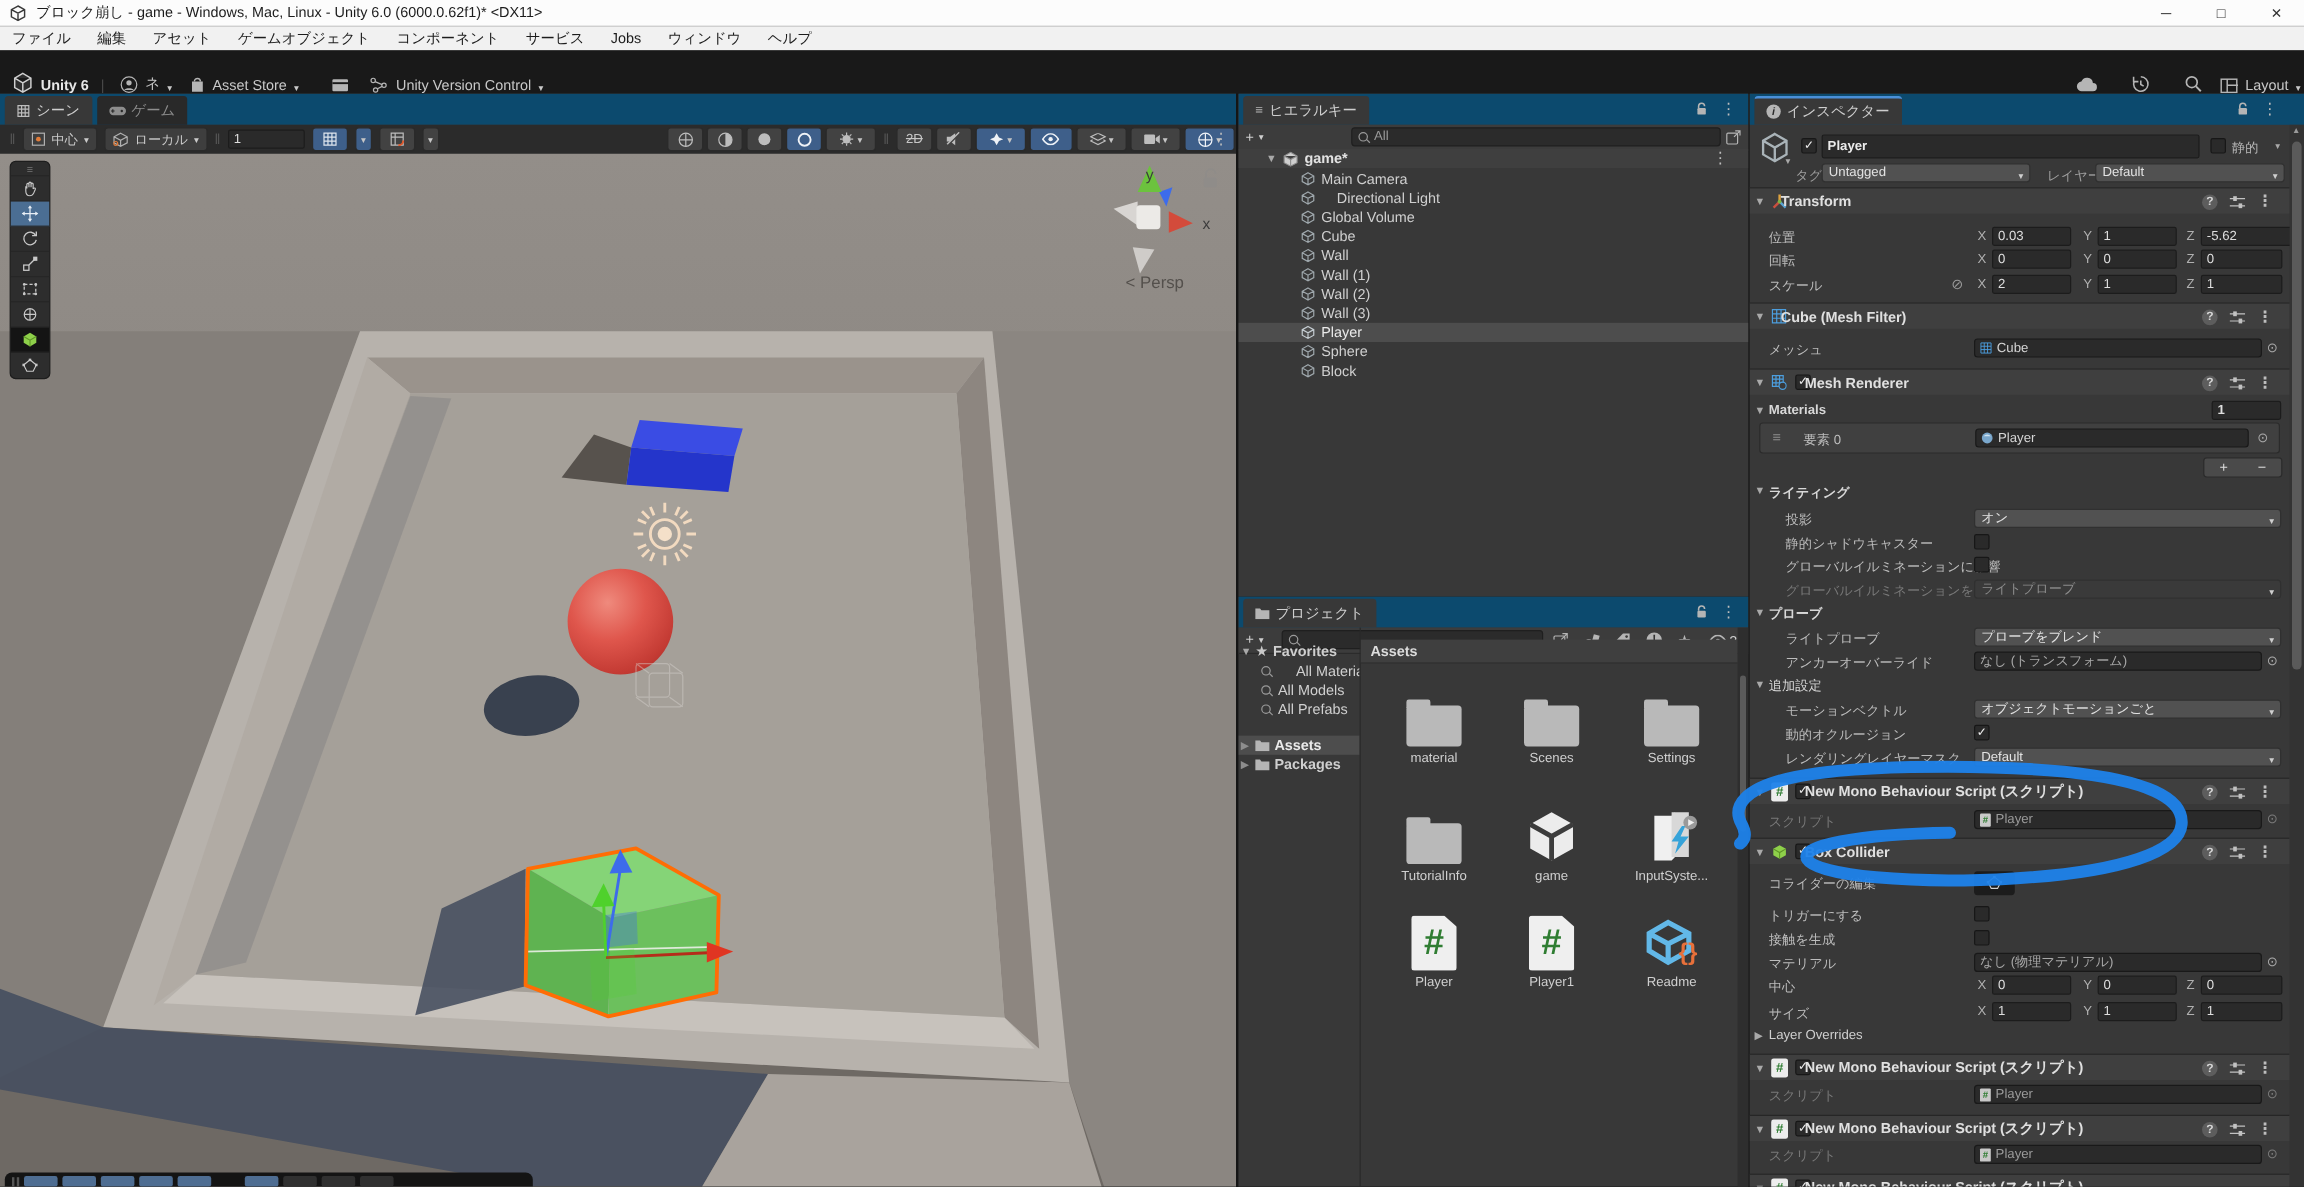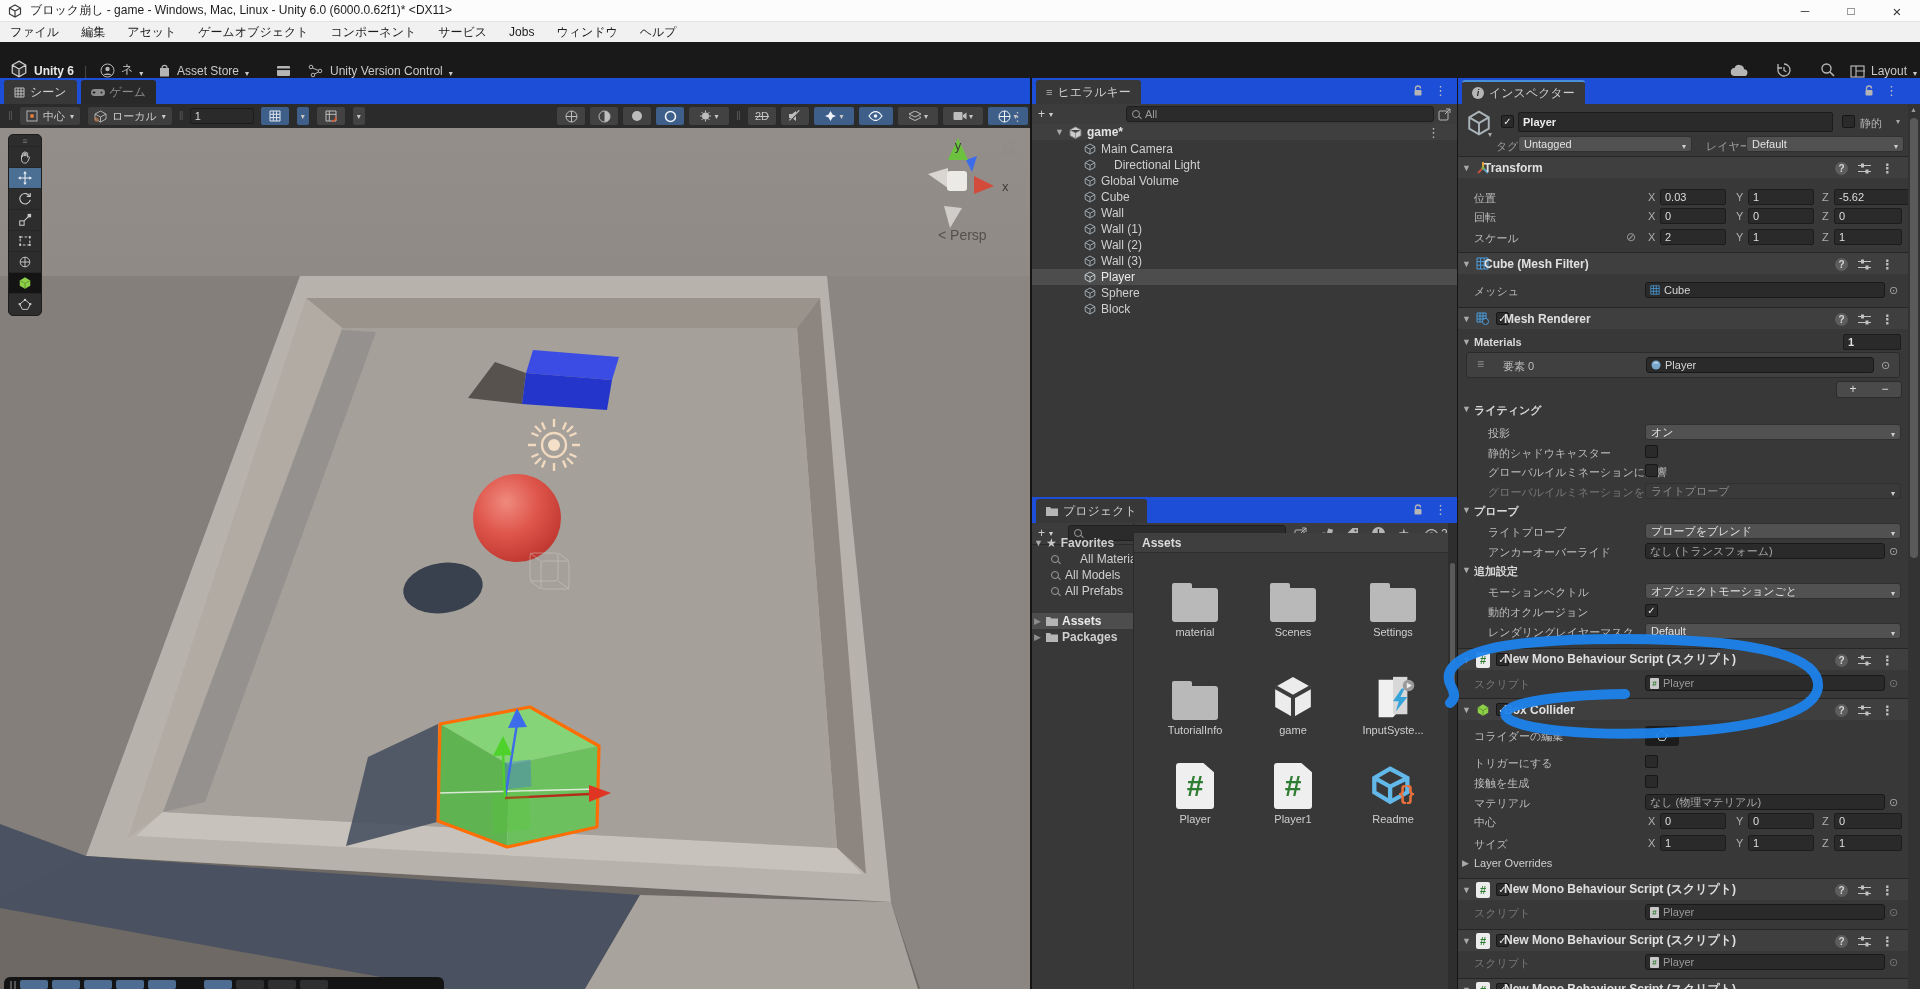--- a/index.html
+++ b/index.html
@@ -11,21 +11,21 @@
   .win-controls{position:absolute;right:0;top:0;height:22px;display:flex}
   .winbtn{width:46px;height:22px;display:flex;align-items:center;justify-content:center;color:#333;font-size:12px}
   .menubar{position:absolute;left:0;top:22px;width:1920px;height:20px;background:#f1f1f1;color:#1c1c1c;
            display:flex;align-items:center;gap:22px;padding-left:10px;font-size:12px}
   .apptoolbar{position:absolute;left:0;top:42px;width:1920px;height:36px;background:#191919}
   .tbitem{position:absolute;top:0;height:36px;display:flex;align-items:flex-end;gap:6px;color:#c9c9c9;font-size:12px}
   .playbtn{position:absolute;top:50px;width:30px;height:17px;background:#3d3d3d;border-radius:3px;
            display:flex;align-items:center;justify-content:center}
   
   .panel{position:absolute;background:#383838;overflow:hidden}
-  .tabbar{position:absolute;left:0;top:0;right:0;height:26px;background:#1d4ed8;display:flex;align-items:flex-end}
+  .tabbar{position:absolute;left:0;top:0;right:0;height:26px;background:#0c4a6e;display:flex;align-items:flex-end}
   .tab{height:24px;padding:0 10px;display:flex;align-items:center;gap:5px;font-size:12px;color:#cecece;
        background:#383838;border-radius:3px 3px 0 0;position:relative}
   .tab.inactive{background:#292929;color:#8d8d8d}
   .tab.accent{border-top:2px solid #4a90d9}
   .paneltopicons{position:absolute;top:5px;display:flex;gap:10px;align-items:center}
   .kebab{color:#bdbdbd;font-size:13px;letter-spacing:0}
   .toolrow{position:absolute;left:0;right:0;height:22px;background:#3c3c3c;border-bottom:1px solid #2b2b2b}
   .searchfield{position:absolute;background:#2b2b2b;border:1px solid #1f1f1f;border-radius:3px;height:16px;
                display:flex;align-items:center;color:#9a9a9a;font-size:11px;padding:0 5px;gap:5px}
   .mag{width:8px;height:8px;border:1.4px solid #9a9a9a;border-radius:50%;position:relative;flex:none}
@@ -923,21 +923,21 @@
   </div>
   <div class="irow" style="top:464px">
     <span class="ilbl" style="left:30px">アンカーオーバーライド</span>
     <div class="objfld" style="left:187px;width:240px;color:#a8a8a8">
         <span>なし (トランスフォーム)</span>
       </div>
     <span class="pick" style="left:431px">⊙</span>
   </div>
   <div class="shead" style="top:483px">
       <span class="fold" style="left:4px;top:4px">▼</span>
-      <span class="ilbl" style="left:16px;font-weight:bold">追加設定</span>
+      <span class="ilbl" style="left:16px;font-weight:normal">追加設定</span>
     </div>
   <div class="irow" style="top:504px">
     <span class="ilbl" style="left:30px">モーションベクトル</span>
     <div class="ddfld" style="left:187px;width:256px"><span>オブジェクトモーションごと</span><span class="ddarrow">▾</span></div>
   </div>
   <div class="irow" style="top:524px">
     <span class="ilbl" style="left:30px">動的オクルージョン</span>
     <div class="chk" style="left:187px">✓</div>
   </div>
   <div class="irow" style="top:544px">

